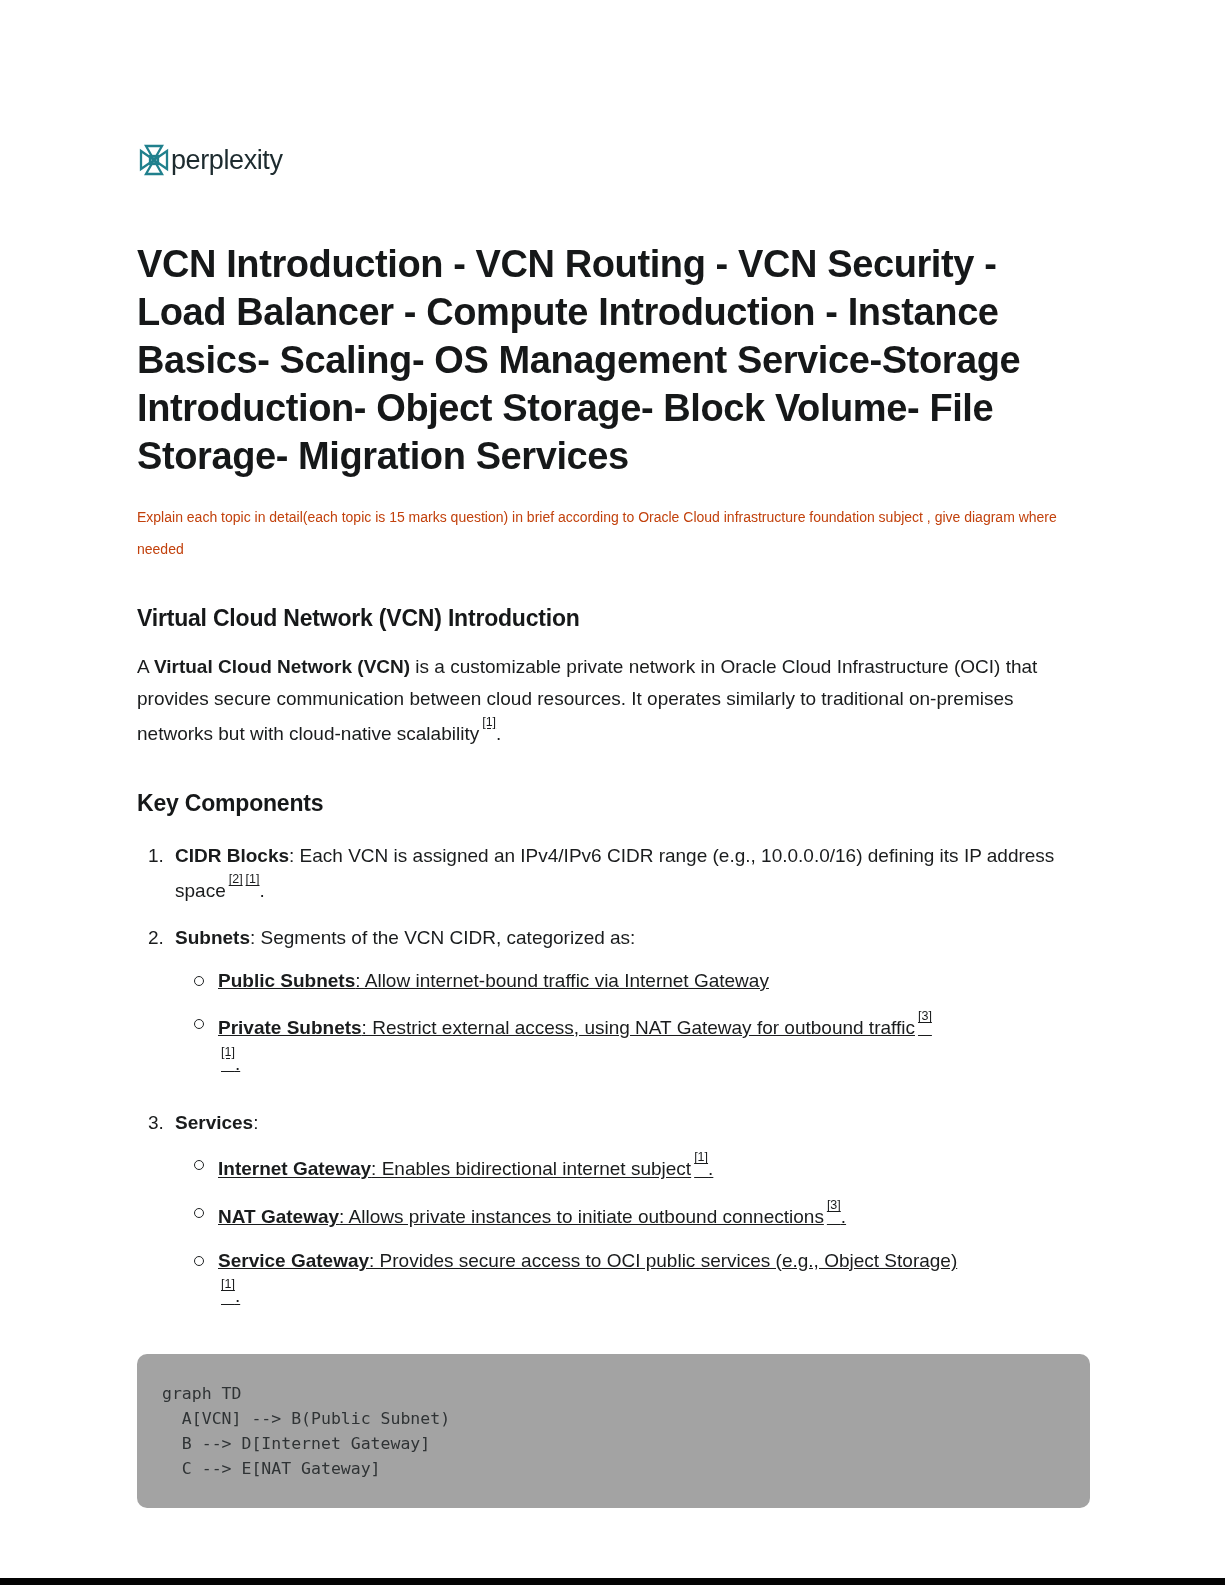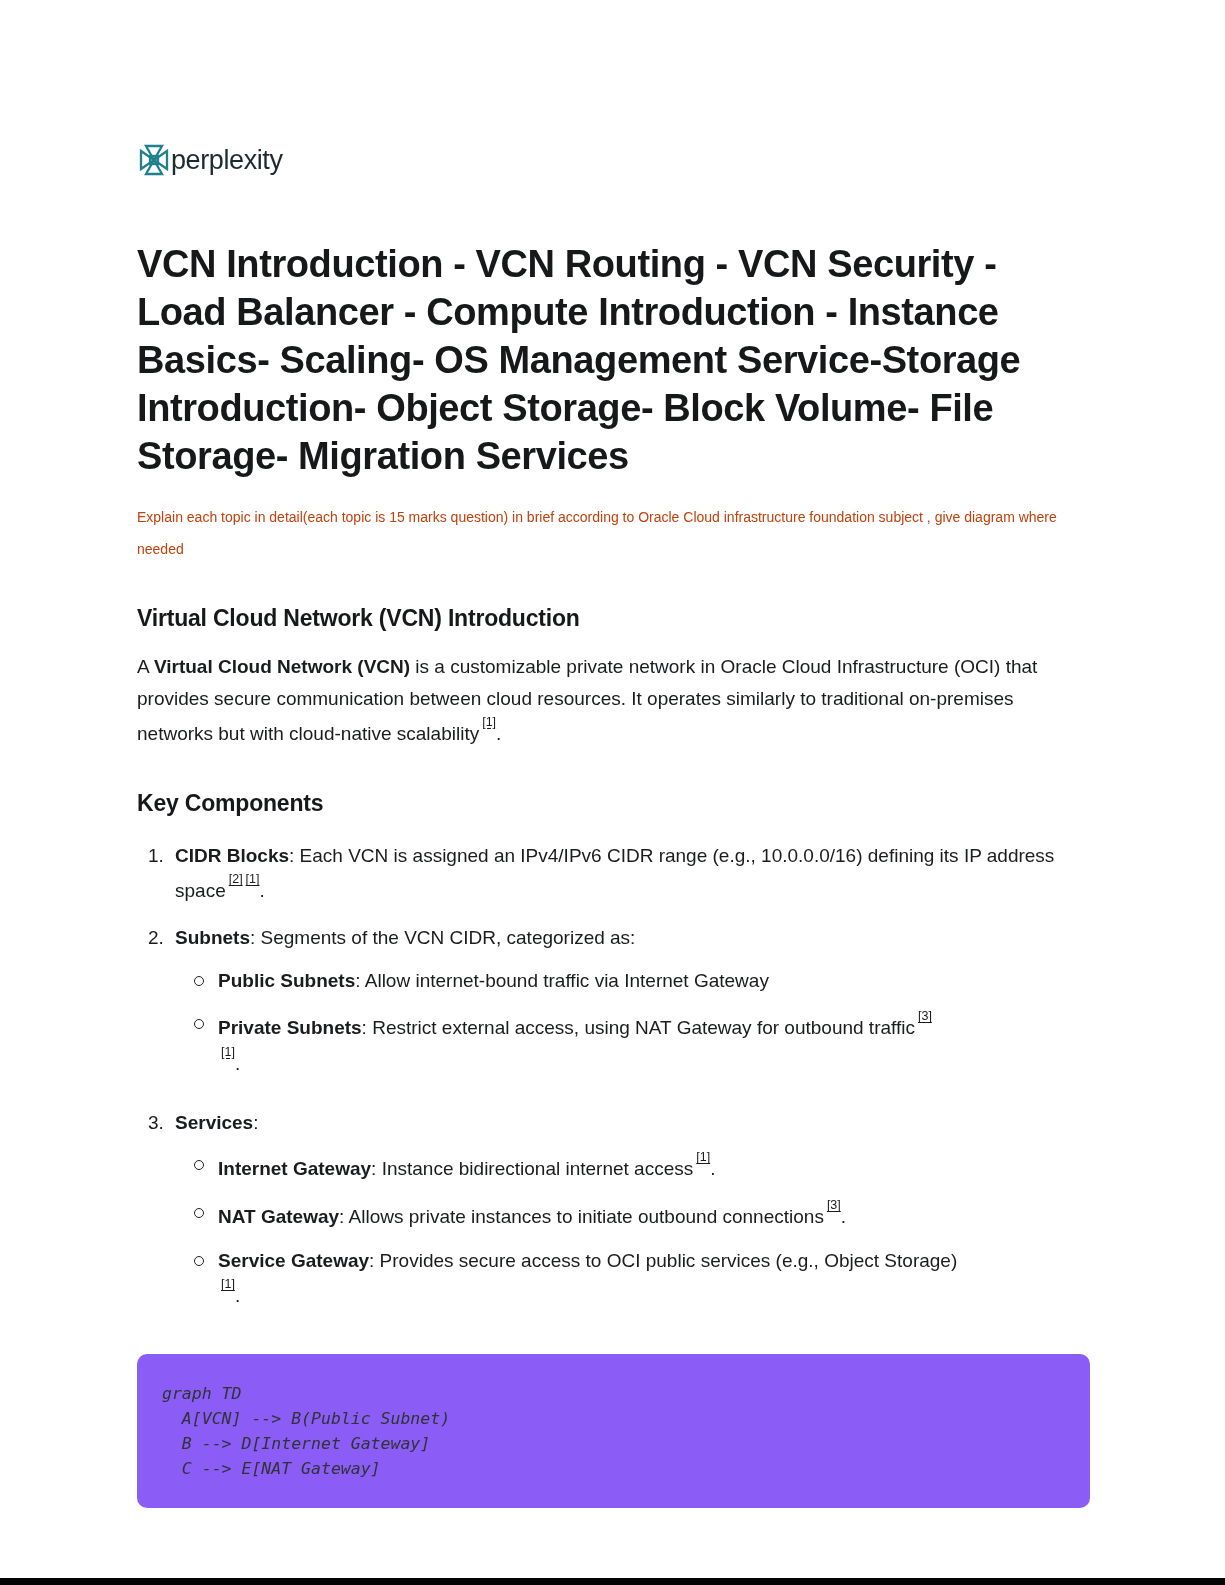--- a/index.html
+++ b/index.html
@@ -95,27 +95,26 @@
     line-height: 31.5px;
   }
   .sub-bullet {
     flex: none;
     width: 8px;
     height: 8px;
     border: 1.7px solid #202324;
     border-radius: 50%;
     margin: 11px 14px 0 19px;
   }
-  .sub-body { flex: 1; }
+  .sub-body { flex: 1; text-decoration: underline; }
   .code-block {
     margin-top: 30px;
-    background: #8b5cf6;
+    background: #a3a3a3;
     border-radius: 10px;
     padding: 27px 25px;
-    font-style: italic;
   }
   .code-block pre {
     margin: 0;
     font-family: "DejaVu Sans Mono", "Liberation Mono", monospace;
     font-size: 16.5px;
     line-height: 25px;
     color: #2f3335;
     white-space: pre;
   }
   .bottom-bar {
@@ -181,21 +180,21 @@
       </span>
     </li>
 
     <li class="kc-item">
       <span class="kc-num">3.</span>
       <span class="kc-body">
         <strong>Services</strong><span>:</span>
         <ul class="sub-list">
           <li class="sub-item">
             <span class="sub-bullet"></span>
-            <span class="sub-body"><strong>Internet Gateway</strong><span>: Instance bidirectional internet access</span><sup class="cite">[1]</sup><span>.</span></span>
+            <span class="sub-body"><strong>Internet Gateway</strong><span>: Enables bidirectional internet subject</span><sup class="cite">[1]</sup><span>.</span></span>
           </li>
           <li class="sub-item">
             <span class="sub-bullet"></span>
             <span class="sub-body"><strong>NAT Gateway</strong><span>: Allows private instances to initiate outbound connections</span><sup class="cite">[3]</sup><span>.</span></span>
           </li>
           <li class="sub-item">
             <span class="sub-bullet"></span>
             <span class="sub-body"><strong>Service Gateway</strong><span>: Provides secure access to OCI public services (e.g., Object Storage)</span><br><sup class="cite">[1]</sup><span>.</span></span>
           </li>
         </ul>

